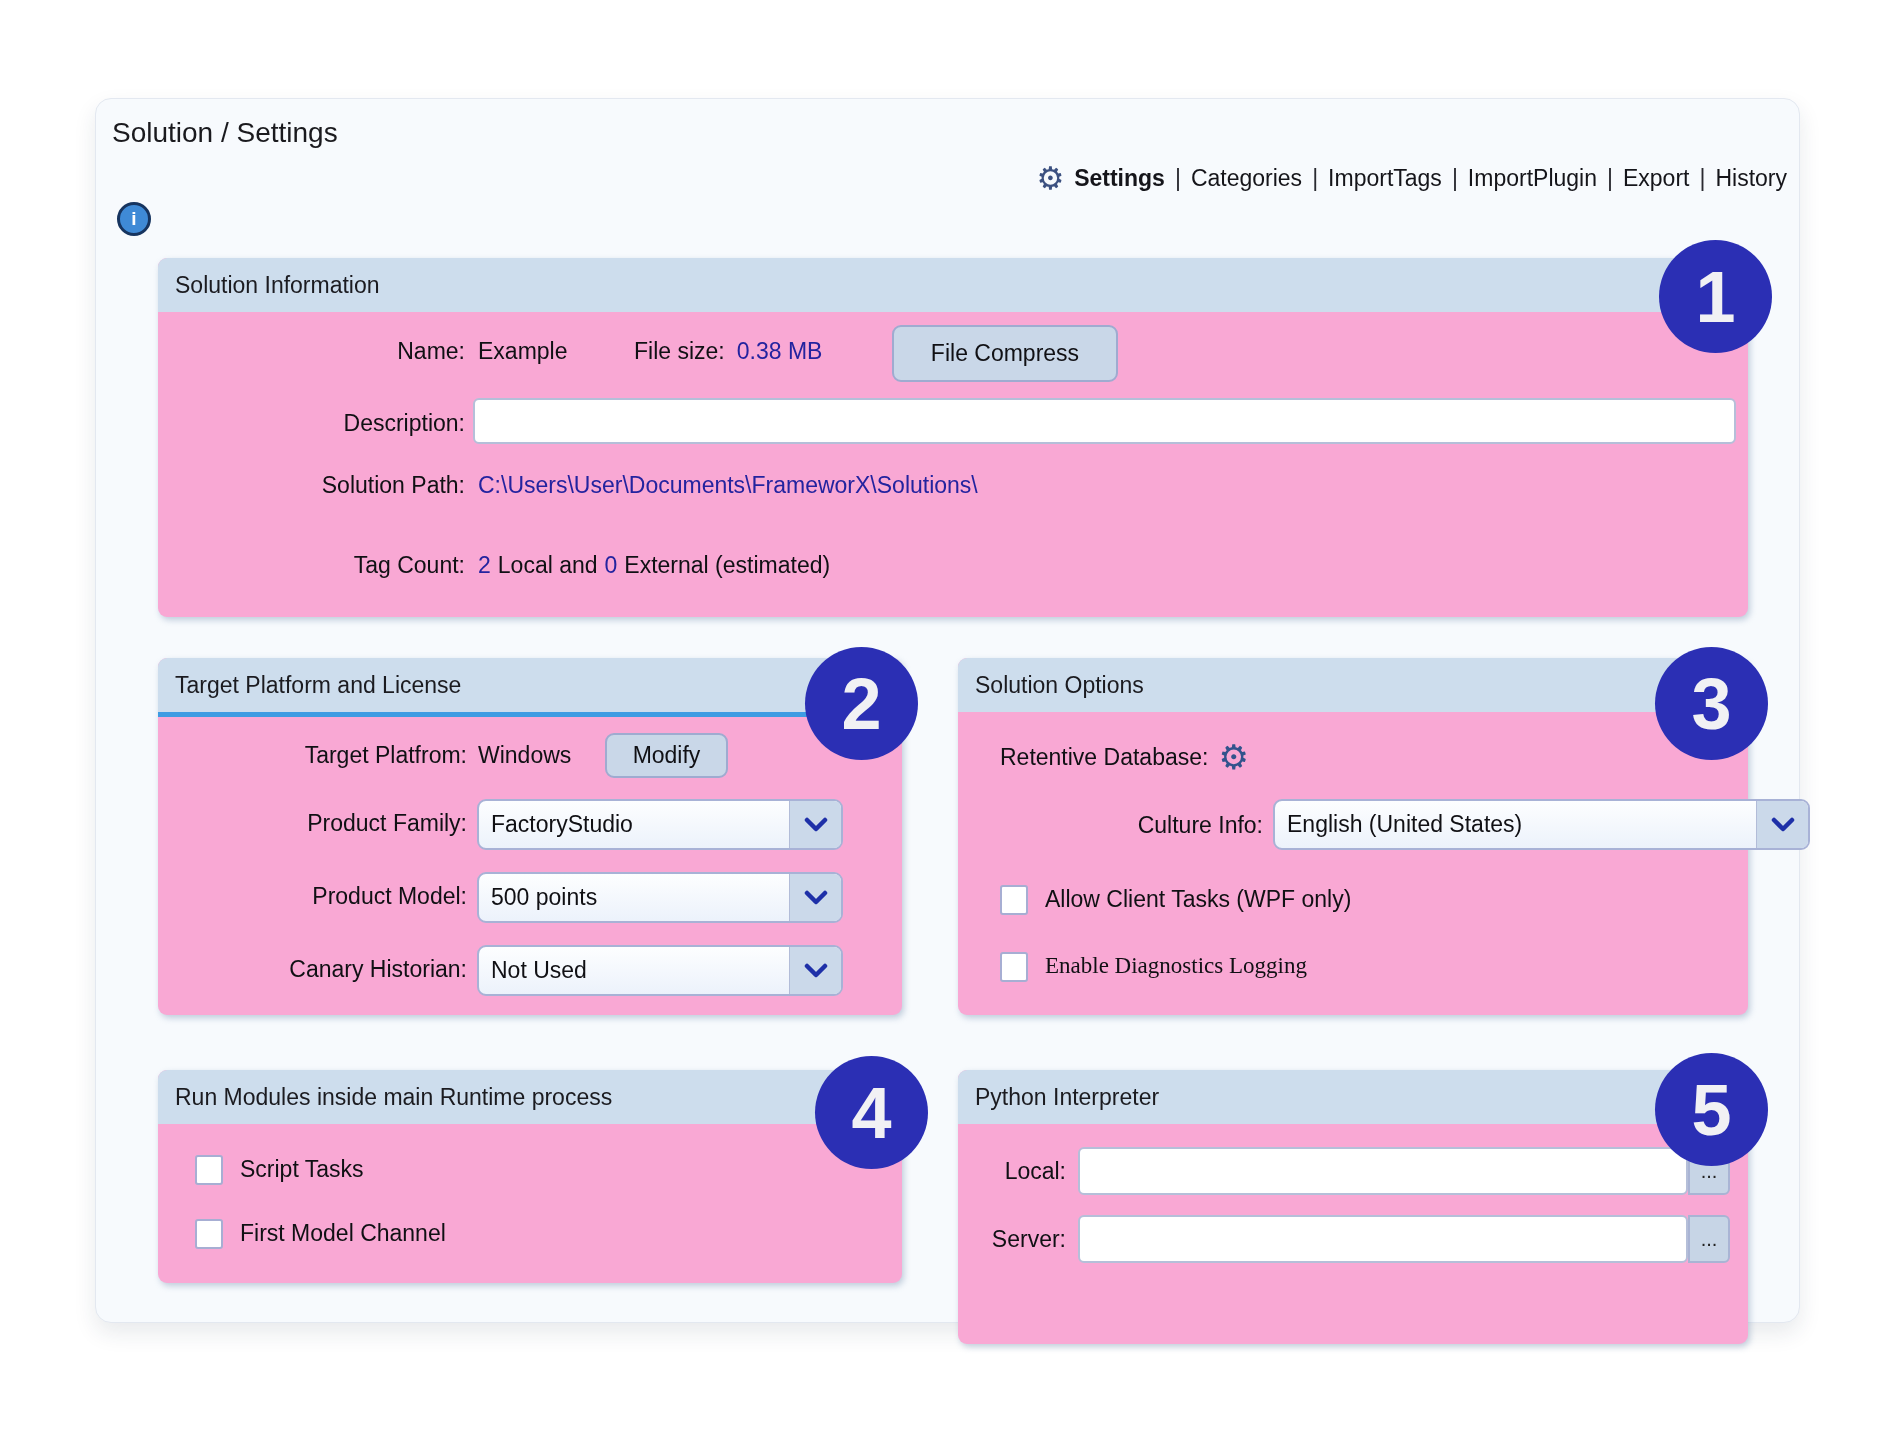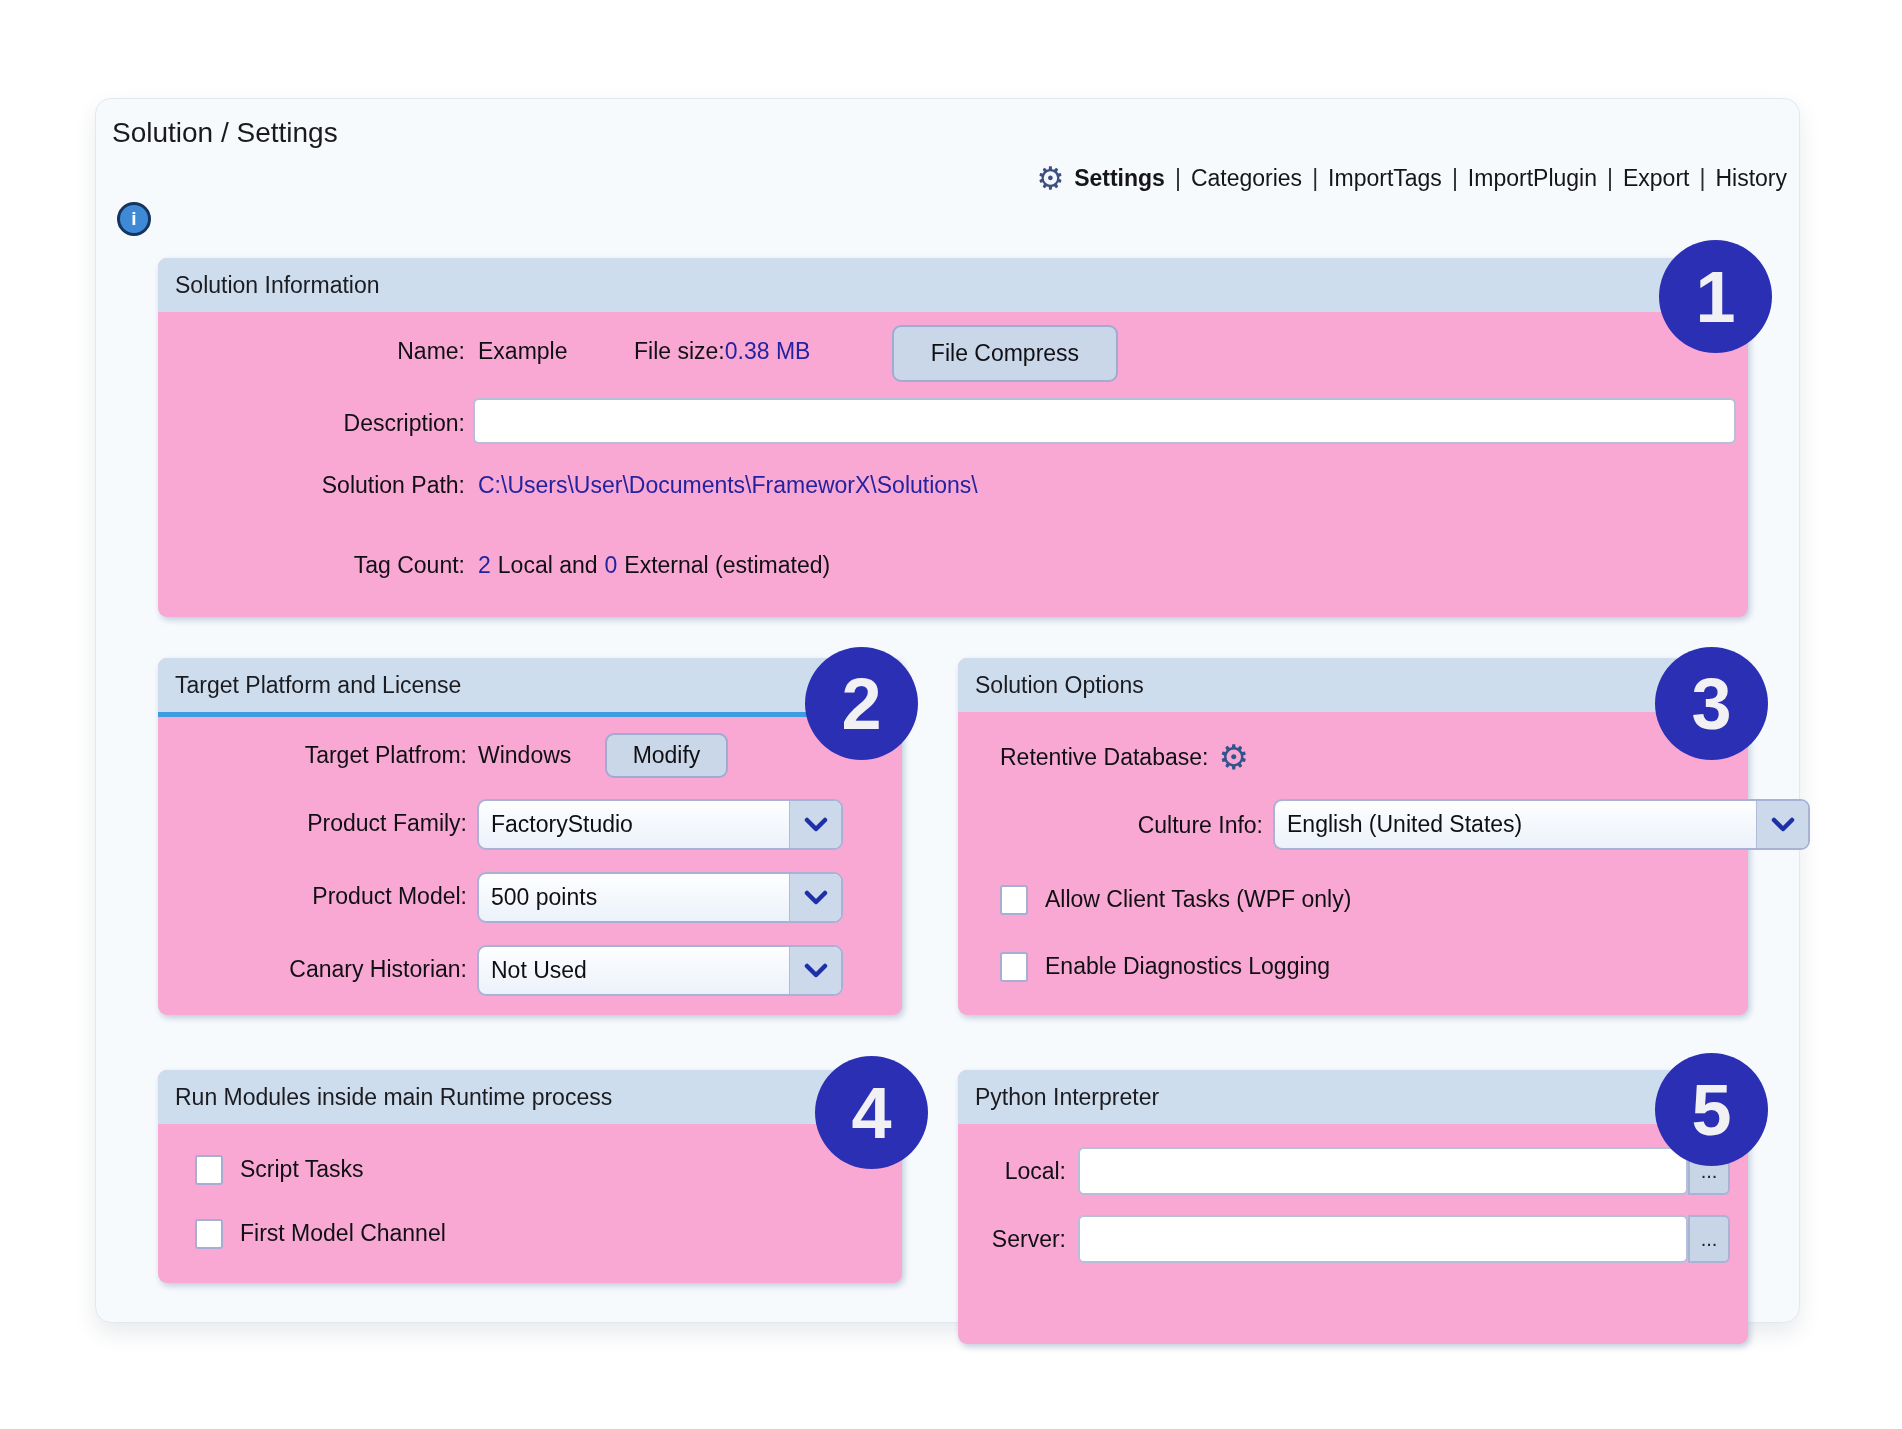--- a/index.html
+++ b/index.html
@@ -89,21 +89,21 @@
   </div>
 
   <div class="info-icon">i</div>
 
   <div class="panel" style="left:158px; top:258px; width:1590px; height:359px;">
     <div class="panel-header">Solution Information</div>
 
     <div class="lbl" style="left:12px; top:80px; width:295px;">Name:</div>
     <div class="val" style="left:320px; top:80px;">Example</div>
 
-    <div class="val inline-line" style="left:476px; top:80px; gap:0;">
+    <div class="val inline-line" style="left:476px; top:80px; gap:12px;">
       <span>File size:</span>
       <span class="navy">0.38 MB</span>
     </div>
 
     <button class="btn" style="left:734px; top:67px; width:226px; height:57px;">File Compress</button>
 
     <div class="lbl" style="left:12px; top:152px; width:295px;">Description:</div>
     <input class="text-input" style="left: 315px; top: 140px; width: 1263px; height: 46px;" value="">
 
     <div class="lbl" style="left:12px; top:214px; width:295px;">Solution Path:</div>
@@ -172,21 +172,21 @@
         <svg width="24" height="16" viewBox="0 0 24 16">
             <path d="M3 3 L12 12 L21 3" fill="none" stroke="#1e30a8" stroke-width="4.5" stroke-linecap="round" stroke-linejoin="round"></path>
           </svg>
       </span>
     </div>
 
     <div class="checkbox" style="left:42px; top:227px;"></div>
     <div class="val" style="left:87px; top:228px;">Allow Client Tasks (WPF only)</div>
 
     <div class="checkbox" style="left:42px; top:294px;"></div>
-    <div class="val" style="left:87px; top:295px;">Enable Diagnostics Logging</div>
+    <div class="val" style="left:87px; top:295px;font-family:Liberation Serif, serif;">Enable Diagnostics Logging</div>
   </div>
 
   <div class="panel" style="left:158px; top:1070px; width:744px; height:213px;">
     <div class="panel-header">Run Modules inside main Runtime process</div>
 
     <div class="checkbox" style="left:37px; top:85px;"></div>
     <div class="val" style="left:82px; top:86px;">Script Tasks</div>
 
     <div class="checkbox" style="left:37px; top:149px;"></div>
     <div class="val" style="left:82px; top:150px;">First Model Channel</div>

